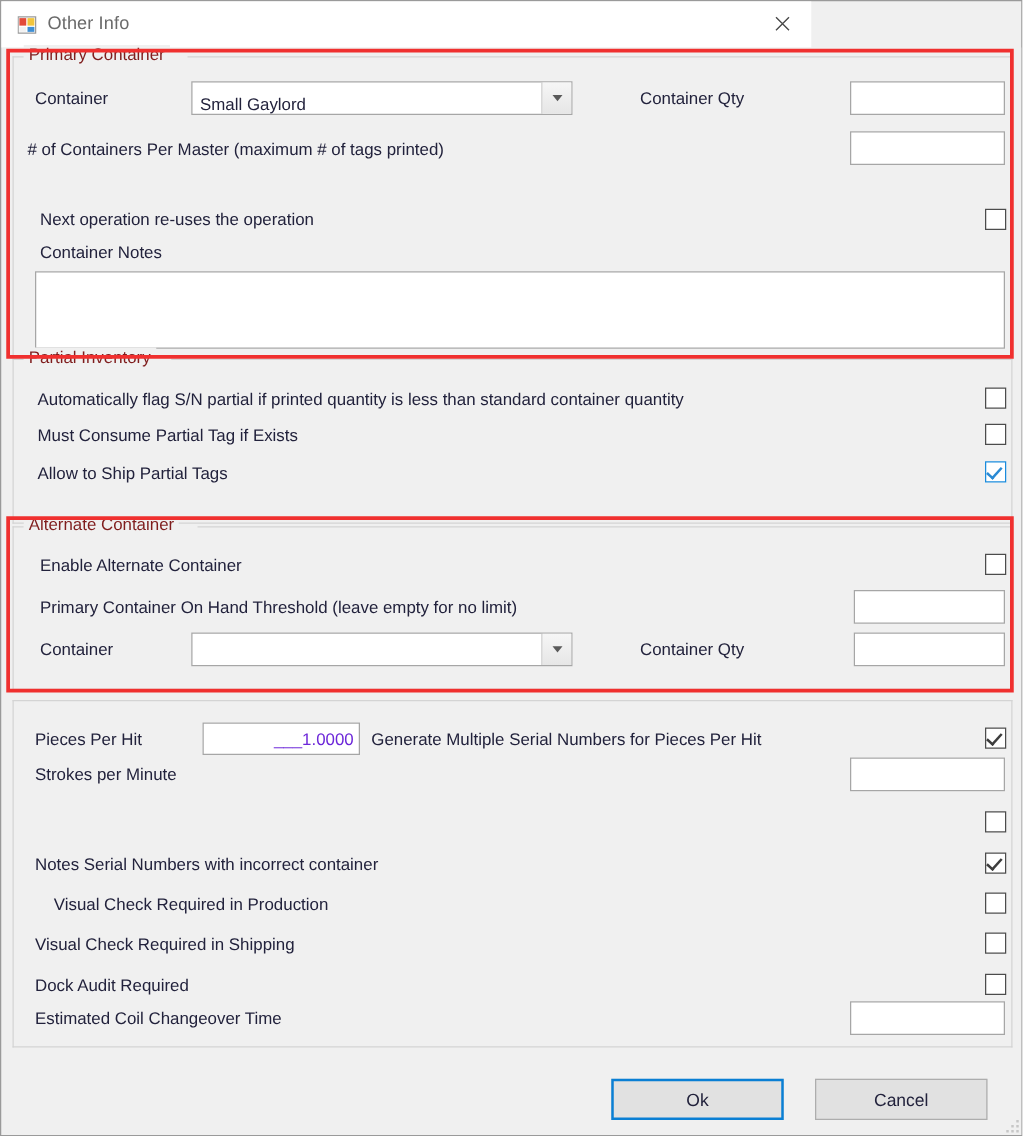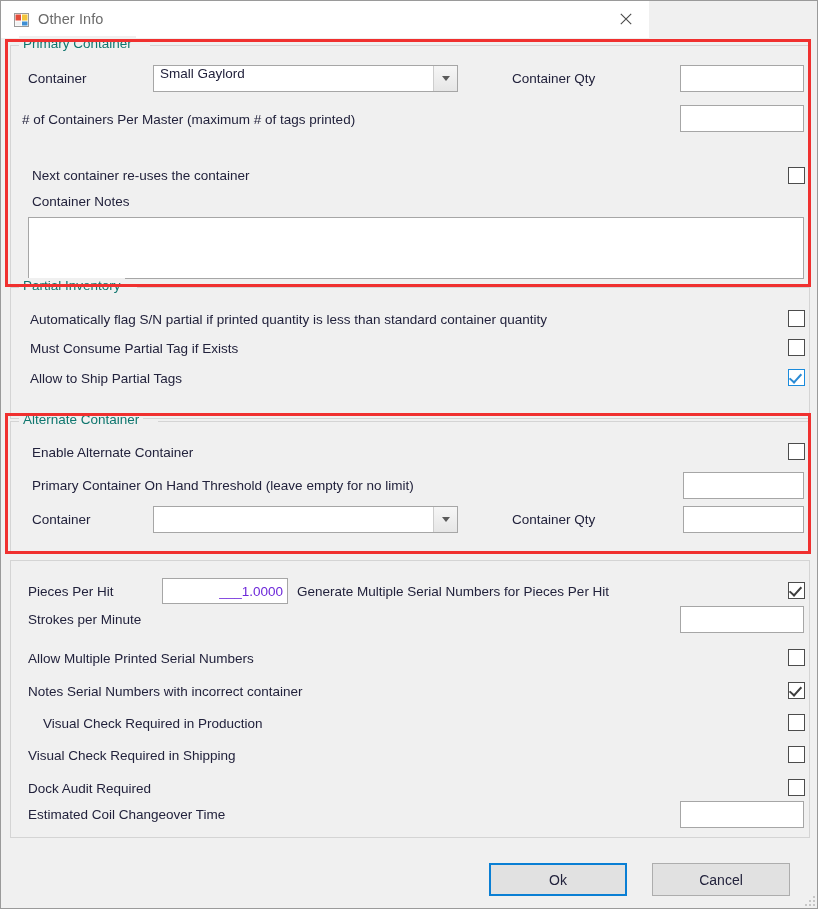--- a/index.html
+++ b/index.html
@@ -66,21 +66,21 @@
   .group {
     position: absolute;
     box-sizing: border-box;
   }
   .gb-label {
     position: absolute;
     top: -9px;
     left: 9px;
     padding: 0 4px;
     font-size: 13.5px;
-    color: #0f766e;
+    color: #7f1d1d;
     background: #f0f0f0;
     white-space: nowrap;
   }
 
   
   .gb-top-a { position:absolute; height:1px; background:#d4d4d4; top:0; }
   .gb-top-b { position:absolute; height:1px; background:#d4d4d4; top:0; }
   .gb-left  { position:absolute; width:1px; background:#d4d4d4; left:0; top:0; }
   .gb-right { position:absolute; width:1px; background:#d4d4d4; right:0; top:0; }
   .gb-bot   { position:absolute; height:1px; background:#d4d4d4; left:0; bottom:0; }
@@ -108,21 +108,21 @@
     resize: none;
   }
   .txt.rightalign { text-align: right; }
 
   .combo {
     position: absolute;
     box-sizing: border-box;
     background: #ffffff;
     border: 1px solid #a6a6a6;
     display: flex;
-    align-items: flex-start;
+    align-items: flex-end;
   }
   .combo .combo-text {
     flex: 1;
     font-size: 13.5px;
     color: #22223c;
     padding-left: 6px;
     white-space: nowrap;
     overflow: hidden;
   }
   .combo .combo-btn {
@@ -252,21 +252,21 @@
             <i class="chev"></i>
           </span>
       </div>
 
       <div class="lbl" style="left:502px; top:26px;">Container Qty</div>
       <input class="txt" type="text" style="left: 670px; top: 20px; width: 124px; height: 27px;" value="">
 
       <div class="lbl" style="left:12px; top:67px;"># of Containers Per Master (maximum # of tags printed)</div>
       <input class="txt" type="text" style="left: 670px; top: 60px; width: 124px; height: 27px;" value="">
 
-      <div class="lbl" style="left:22px; top:123px;">Next container re-uses the container</div>
+      <div class="lbl" style="left:22px; top:123px;">Next operation re-uses the operation</div>
       <div class="cb" style="left:778px; top:122px;"></div>
 
       <div class="lbl" style="left:22px; top:149px;">Container Notes</div>
       <textarea class="txt multiline" style="left: 18px; top: 172px; width: 776px; height: 62px;" value=""></textarea>
     </div>
 
     <div class="group" style="left:8px; top:249px; width:800px; height:132px;">
       <div class="gb-top-a" style="left:0; width:9px;"></div>
       <div class="gb-top-b" style="left:127px; right:0;"></div>
       <div class="gb-left" style="height:132px;"></div>
@@ -317,21 +317,20 @@
       <div class="gb-bot" style="width:800px;"></div>
 
       <div class="lbl" style="left:18px; top:24px;">Pieces Per Hit</div>
       <input class="txt rightalign" type="text" style="left: 152px; top: 18px; width: 126px; height: 26px;" value="___1.0000">
       <div class="lbl" style="left:287px; top:24px;">Generate Multiple Serial Numbers for Pieces Per Hit</div>
       <div class="cb checked-dark" style="left:778px; top:22px;"></div>
 
       <div class="lbl" style="left:18px; top:52px;">Strokes per Minute</div>
       <input class="txt" type="text" style="left: 670px; top: 46px; width: 124px; height: 27px;" value="">
 
-      <div class="lbl" style="left:18px; top:91px;">Allow Multiple Printed Serial Numbers</div>
       <div class="cb" style="left:778px; top:89px;"></div>
 
       <div class="lbl" style="left:18px; top:124px;">Notes Serial Numbers with incorrect container</div>
       <div class="cb checked-dark" style="left:778px; top:122px;"></div>
 
       <div class="lbl" style="left:18px; top:156px;margin-left:15px;">Visual Check Required in Production</div>
       <div class="cb" style="left:778px; top:154px;"></div>
 
       <div class="lbl" style="left:18px; top:188px;">Visual Check Required in Shipping</div>
       <div class="cb" style="left:778px; top:186px;"></div>

